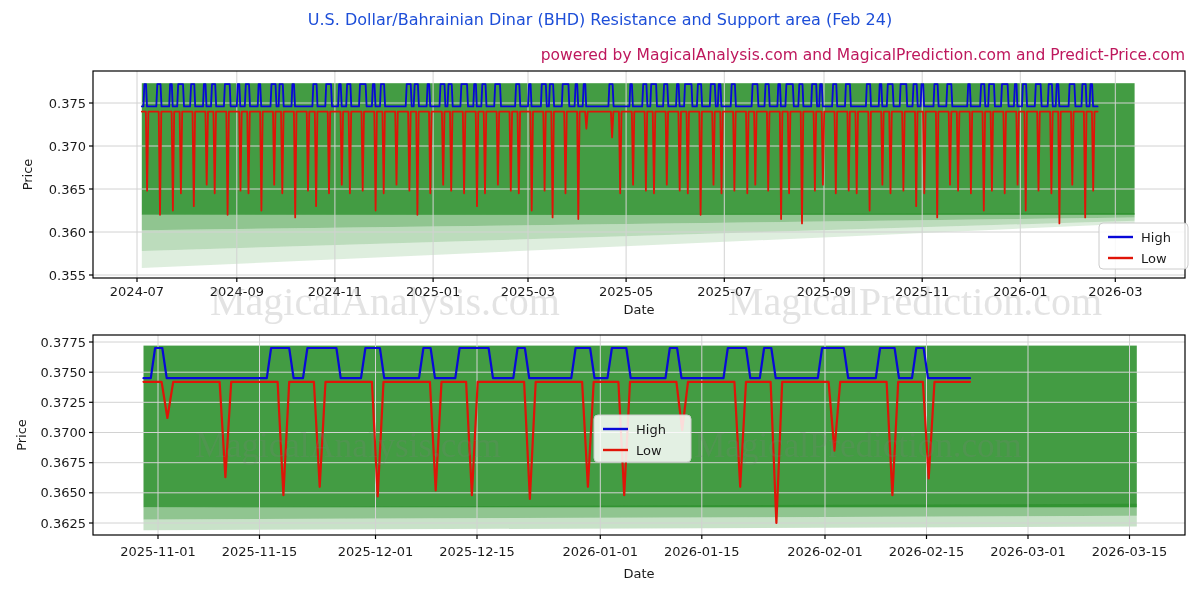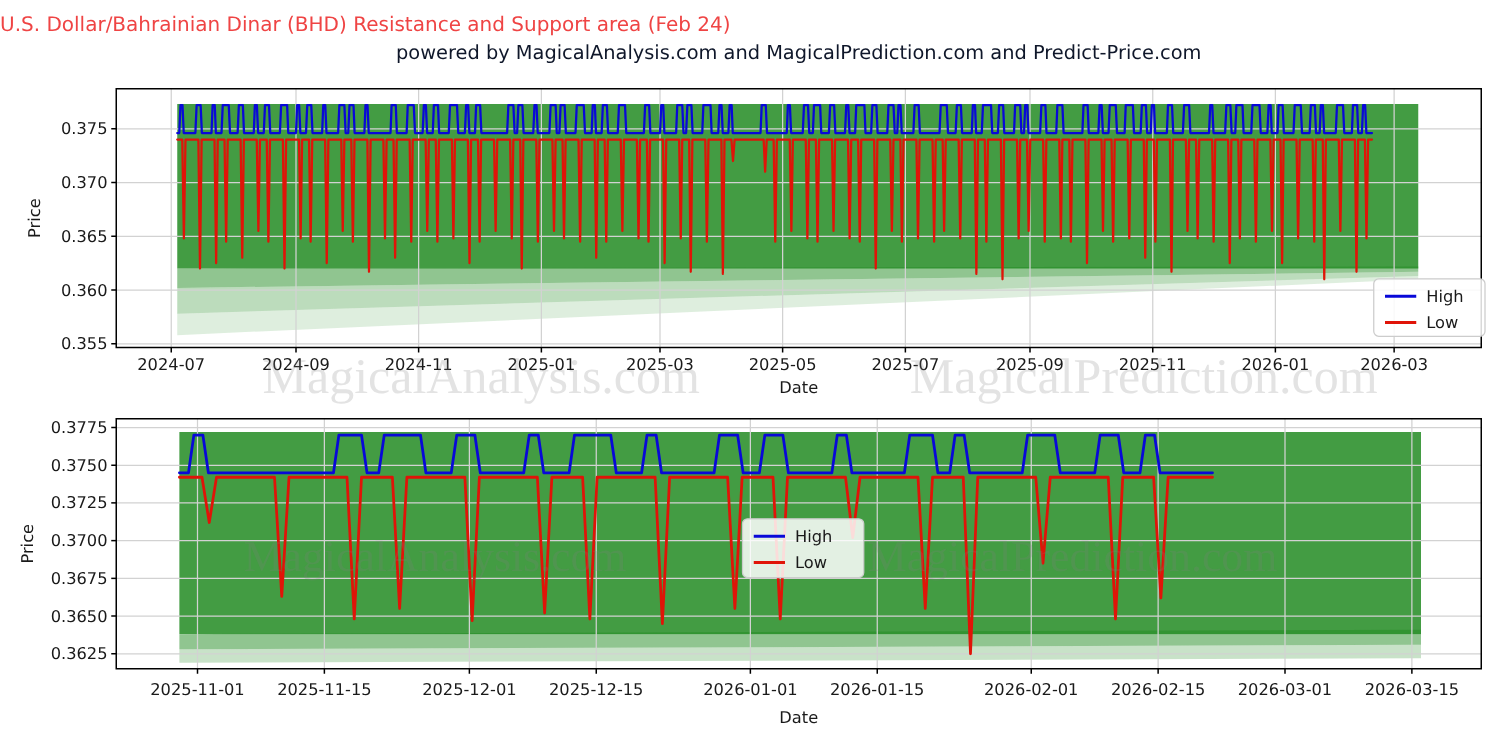--- a/index.html
+++ b/index.html
@@ -1,21 +1,21 @@
 <!DOCTYPE html>
 <html><head>
 <meta charset="utf-8">
 <style>
   html,body{margin:0;padding:0;background:#fff;}
   .fig{position:relative;width:1200px;height:600px;background:#ffffff;
        font-family:"DejaVu Sans","Liberation Sans",sans-serif;overflow:hidden;}
-  .title{position:absolute;top:10px;left:0;width:1200px;
-         font-size:16px;color:#ef4444;}
-  .subtitle{position:absolute;top:33px;left:93px;width:1092px;text-align:center;
-            font-size:15.5px;color:#0f172a;}
+  .title{position:absolute;top:10px;left:0;width:1200px;text-align:center;
+         font-size:16px;color:#1d4ed8;}
+  .subtitle{position:absolute;top:46px;left:93px;width:1092px;text-align:right;
+            font-size:15.5px;color:#be185d;}
   .chart-svg{position:absolute;left:0;top:0;}
   .wm{position:absolute;transform:translate(-50%,-50%);white-space:nowrap;
       color:rgba(128,128,128,0.22);pointer-events:none;z-index:5;font-family:Liberation Serif, serif;}
   .wm-big{font-size:40px;}
   .wm-small{font-size:35px;}
   text{fill:#1a1a1a;}
 </style>
 </head>
 <body>
 

